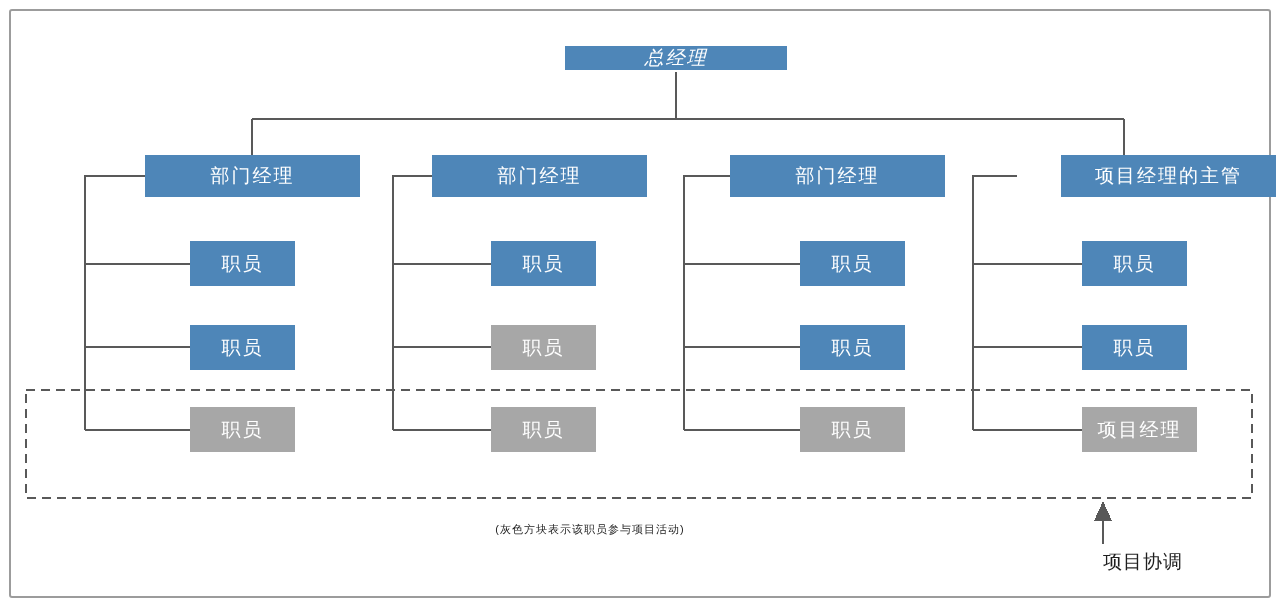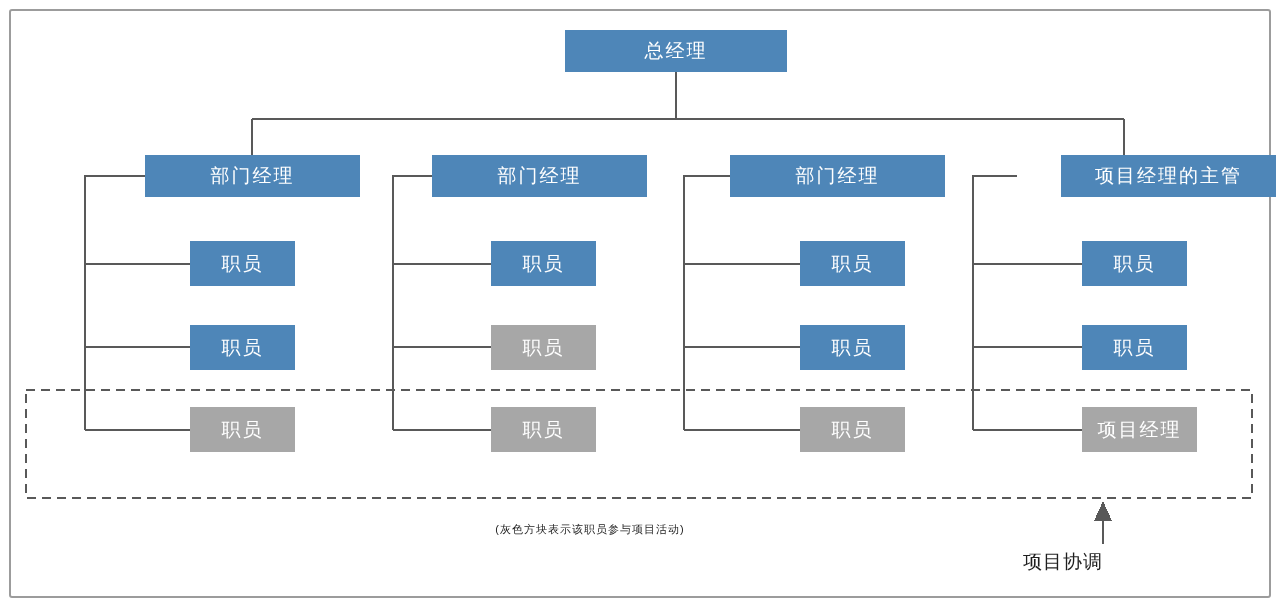--- a/index.html
+++ b/index.html
@@ -18,21 +18,21 @@
     border:2px solid var(--frame_border);border-radius:3px;background:transparent;}
   svg.overlay{position:absolute;left:0;top:0;width:1280px;height:610px;}
   .ln{stroke:var(--line);stroke-width:2;fill:none;}
   .ah{fill:var(--line);stroke:none;}
   .node{position:absolute;display:flex;align-items:center;justify-content:center;
     color:var(--box_text);font-size:19px;letter-spacing:2px;white-space:nowrap;}
   .node.blue{background:var(--box_blue);}
   .node.gray{background:var(--box_gray);}
   .caption{position:absolute;left:350px;top:522px;width:480px;text-align:center;
     font-size:11px;color:var(--caption_text);letter-spacing:1px;}
-  .arrow-label{position:absolute;left:1023px;top:549px;width:160px;text-align:left;
+  .arrow-label{position:absolute;left:1023px;top:549px;width:160px;text-align:right;
     font-size:19px;color:var(--caption_text);letter-spacing:1px;}
 </style>
 </head>
 <body>
 
 <div class="stage">
 
   <div class="frame"></div>
 
   <svg class="overlay" shape-rendering="crispEdges" viewBox="0 0 1280 610">
@@ -64,21 +64,21 @@
     <path class="ln" d="M973 430 L1082 430"></path>
 
     <rect x="26" y="390" width="1226" height="108" fill="none" class="ln" stroke-dasharray="9 6"></rect>
 
     <g>
       <polygon class="ah" points="1103,501 1094,521 1112,521"></polygon>
       <path class="ln" d="M1103 521 L1103 544"></path>
     </g>
   </svg>
 
-  <div class="node blue" style="left:565px;top:30px;width:222px;height:42px;">总经理</div>
+  <div class="node blue" style="left:565px;top:46px;width:222px;height:24px;font-style:italic;">总经理</div>
 
   <div class="node blue" style="left:145px;top:155px;width:215px;height:42px;">部门经理</div>
   <div class="node blue" style="left:432px;top:155px;width:215px;height:42px;">部门经理</div>
   <div class="node blue" style="left:730px;top:155px;width:215px;height:42px;">部门经理</div>
   <div class="node blue" style="left:1061px;top:155px;width:215px;height:42px;">项目经理的主管</div>
 
   <div class="node blue" style="left:190px;top:241px;width:105px;height:45px;">职员</div>
   <div class="node blue" style="left:190px;top:325px;width:105px;height:45px;">职员</div>
   <div class="node gray" style="left:190px;top:407px;width:105px;height:45px;">职员</div>
 

